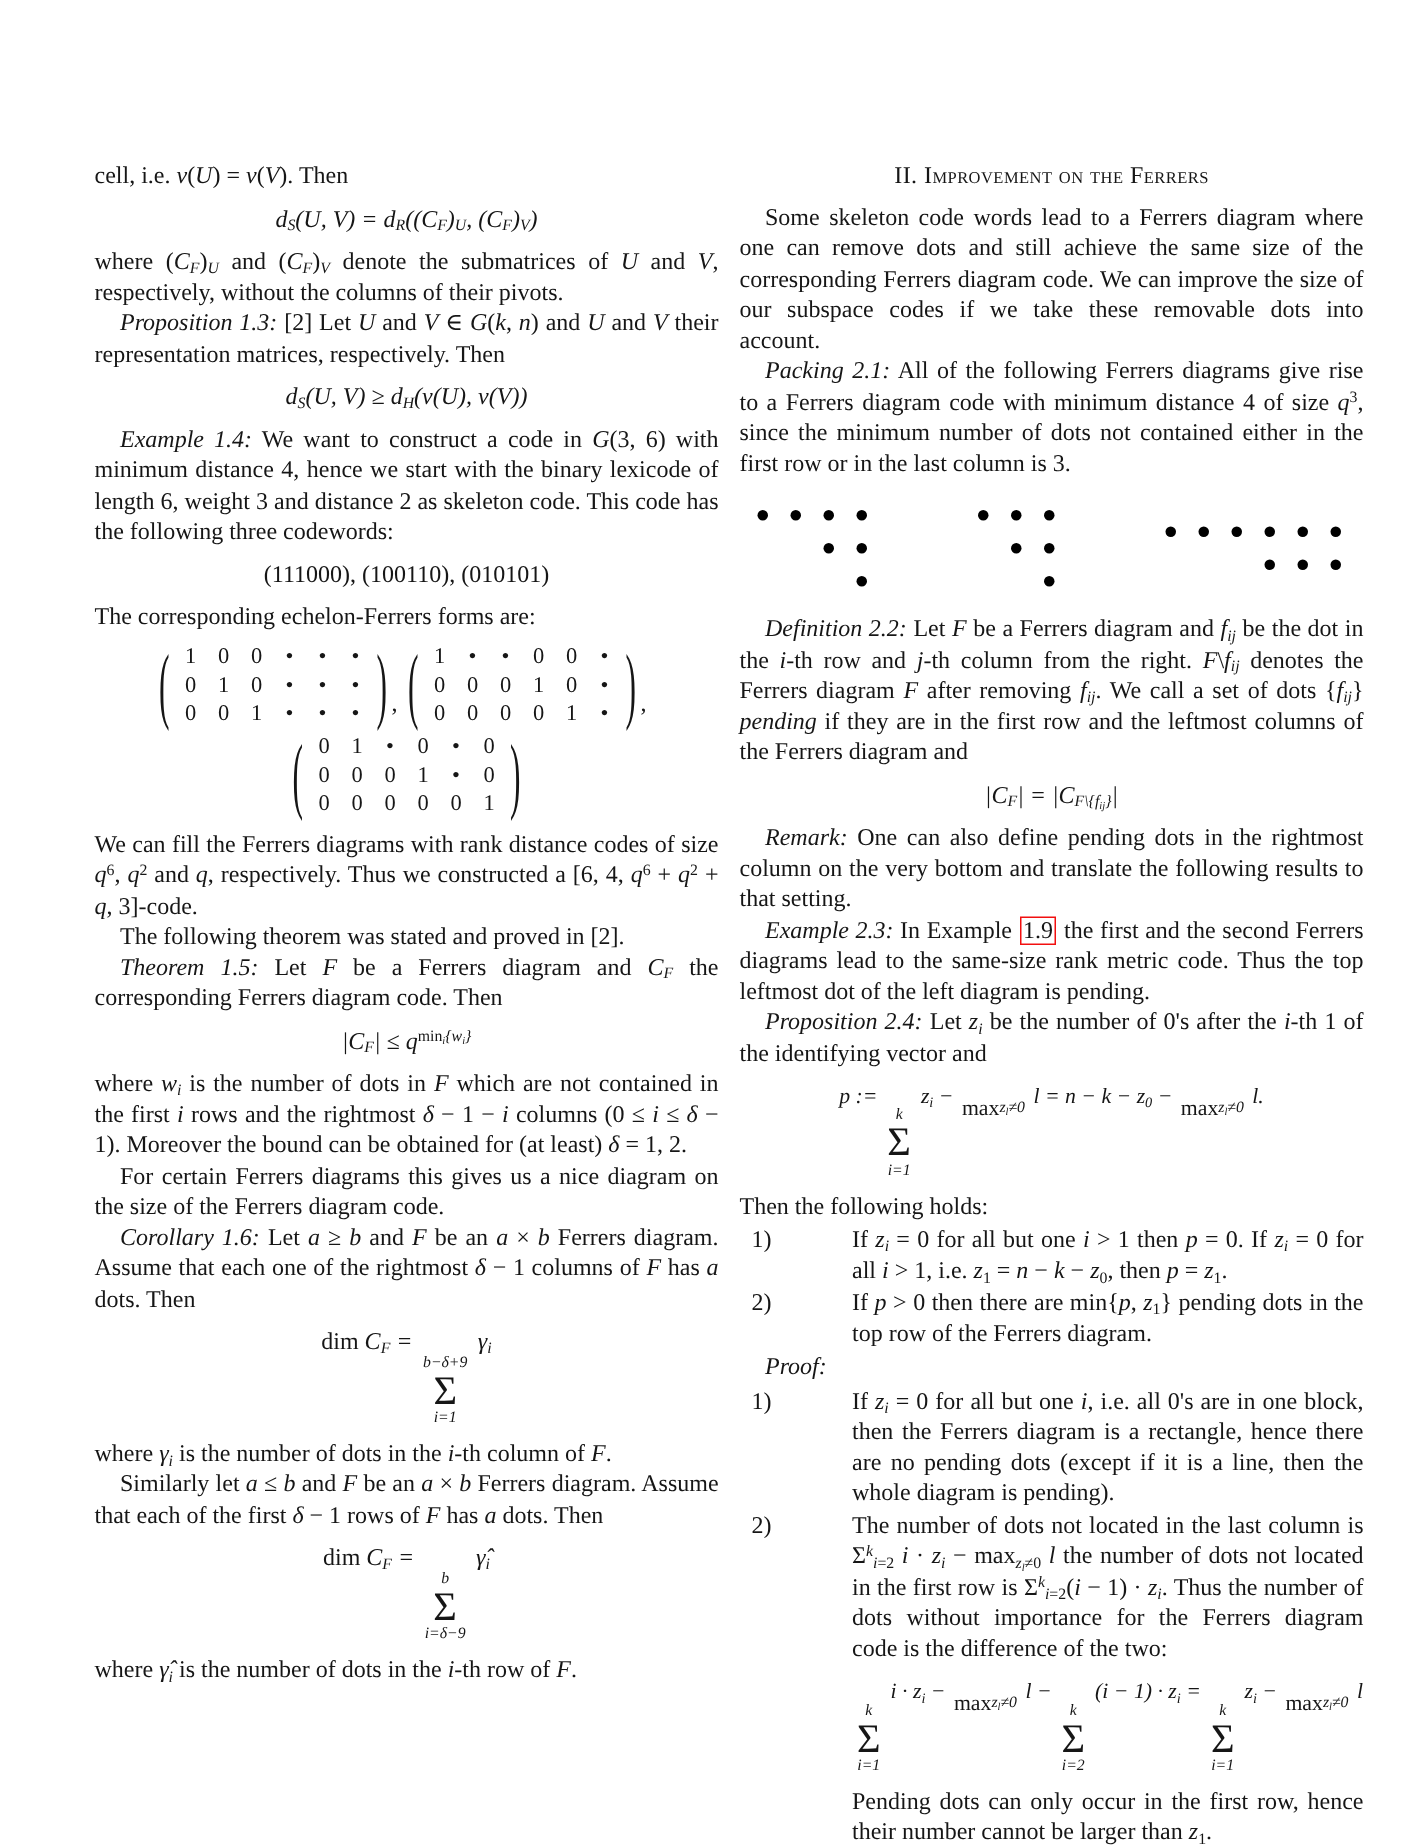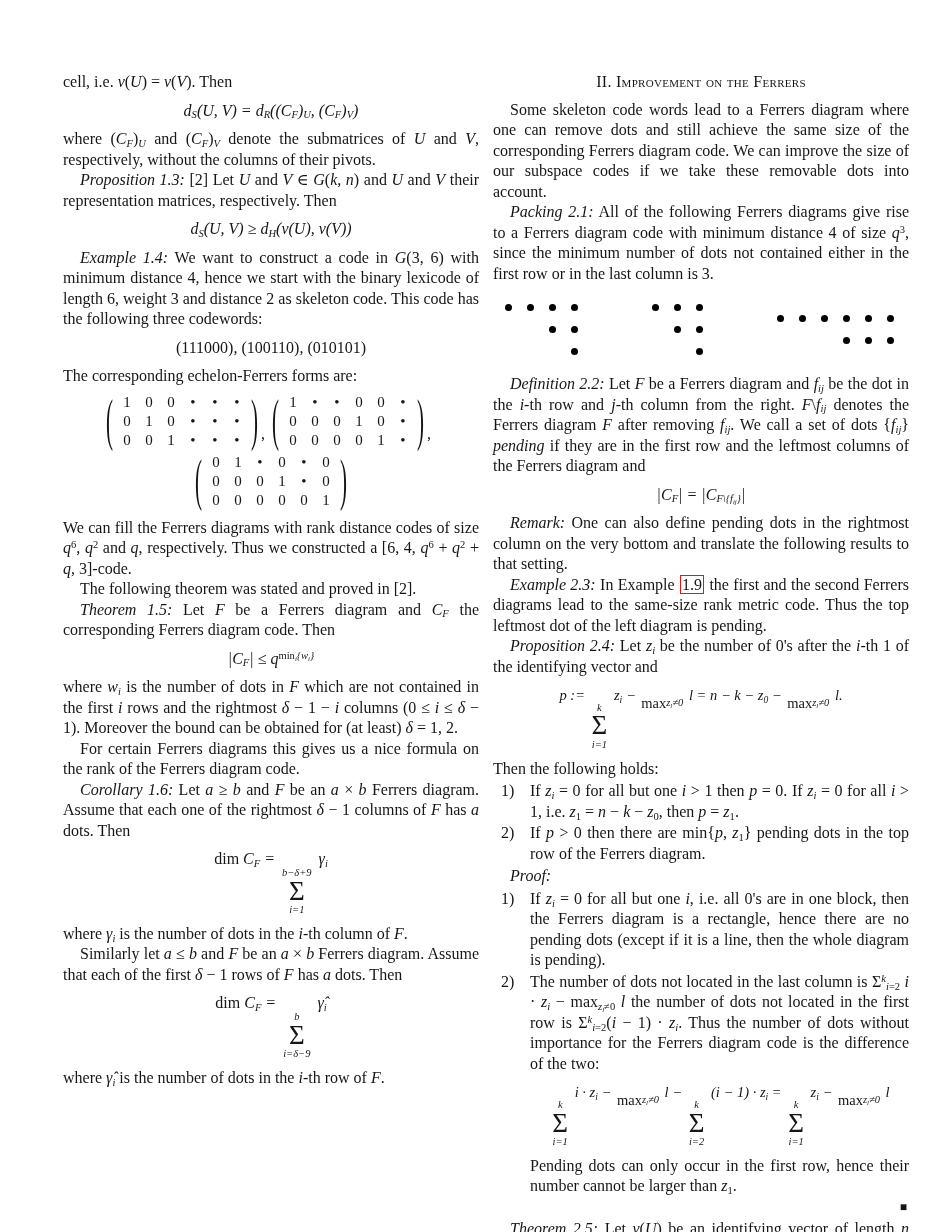--- a/index.html
+++ b/index.html
@@ -2,21 +2,21 @@
 <html><head>
 <meta charset="utf-8">
 <style>
   html,body{margin:0;padding:0;background:#ffffff;}
   body{
     width:952px;height:1232px;
     font-family:"Liberation Serif","DejaVu Serif",serif;
     font-size:16px;line-height:20.5px;color:#161616;
     -webkit-font-smoothing:antialiased;
   }
-  .page{box-sizing:border-box;width:952px;height:1232px;padding:72px 44px 0 63px;overflow:hidden;}
+  .page{box-sizing:border-box;width:952px;height:1232px;padding:108px 44px 0 63px;overflow:hidden;}
   .cols{display:flex;gap:14px;}
   .col{width:416px;flex:none;}
   .para{margin:0;text-align:justify;}
   .para.ind{text-indent:17px;}
   .sec-heading{text-align:center;font-variant:small-caps;letter-spacing:.3px;margin:0 0 7px 0;}
   .eq{text-align:center;font-style:italic;margin:8px 0;white-space:nowrap;}
   .eq.up{font-style:normal;}
   .eq.small{font-size:14.5px;}
   sup{font-size:66%;line-height:0;vertical-align:baseline;position:relative;top:-0.45em;}
   sub{font-size:66%;line-height:0;vertical-align:baseline;position:relative;top:0.28em;}
@@ -34,21 +34,21 @@
   .mbody{display:grid;grid-auto-rows:19px;align-items:center;justify-items:center;font-size:15px;margin:0 2px;}
   .mcell{display:block;}
   .mcomma{align-self:center;margin:26px 6px 0 2px;}
   .fdwrap{display:flex;justify-content:space-between;align-items:center;margin:12px 8px 12px 4px;}
   .fd{display:grid;grid-auto-rows:22px;}
   .fcell{width:22px;height:22px;display:flex;}
   .fdot{width:7px;height:7px;border-radius:50%;background:#000;margin:auto;}
   .list{margin:2px 0;}
   .li{display:flex;margin:1px 0 1px 8px;}
   .num{flex:none;width:22px;margin-right:7px;}
-  .libody{flex:1;min-width:0;}
+  .libody{flex:1;min-width:0;margin-left:38px;}
   .libody .para{text-align:justify;}
   .qed{text-align:right;padding-right:2px;margin:3px 0 5px;font-size:12px;line-height:14px;}
 </style>
 </head>
 <body>
 
 <div class="page">
   <div class="cols">
     <section class="col">
         <p class="para">cell, i.e. <i>v</i>(<i>U</i>) = <i>v</i>(<i>V</i>). Then</p>
@@ -137,21 +137,21 @@
               </span>
               <span class="mparen">)</span>
             </span>
           </div>
         </div>
         <p class="para">We can fill the Ferrers diagrams with rank distance codes of size <i>q</i><sup>6</sup>, <i>q</i><sup>2</sup> and <i>q</i>, respectively. Thus we constructed a [6, 4, <i>q</i><sup>6</sup> + <i>q</i><sup>2</sup> + <i>q</i>, 3]-code.</p>
         <p class="para ind">The following theorem was stated and proved in [2].</p>
         <p class="para ind"><i>Theorem 1.5:</i> Let <i>F</i> be a Ferrers diagram and <i>C</i><sub><i>F</i></sub> the corresponding Ferrers diagram code. Then</p>
         <div class="eq">|C<sub>F</sub>| ≤ q<sup><span class="rm">min</span><sub>i</sub>{w<sub>i</sub>}</sup></div>
         <p class="para">where <i>w</i><sub><i>i</i></sub> is the number of dots in <i>F</i> which are not contained in the first <i>i</i> rows and the rightmost <i>δ</i> − 1 − <i>i</i> columns (0 ≤ <i>i</i> ≤ <i>δ</i> − 1). Moreover the bound can be obtained for (at least) <i>δ</i> = 1, 2.</p>
-        <p class="para ind">For certain Ferrers diagrams this gives us a nice formula on the rank of the Ferrers diagram code.</p>
+        <p class="para ind">For certain Ferrers diagrams this gives us a nice diagram on the size of the Ferrers diagram code.</p>
         <p class="para ind"><i>Corollary 1.6:</i> Let <i>a</i> ≥ <i>b</i> and <i>F</i> be an <i>a</i> × <i>b</i> Ferrers diagram. Assume that each one of the rightmost <i>δ</i> − 1 columns of <i>F</i> has <i>a</i> dots. Then</p>
         <div class="eq"><span class="rm">dim</span> C<sub>F</sub> = <span class="bigop">
             <div class="lim">b−δ+9</div>
             <div class="sym">Σ</div>
             <div class="lim">i=1</div>
           </span> γ<sub>i</sub></div>
         <p class="para">where <i>γ</i><sub><i>i</i></sub> is the number of dots in the <i>i</i>-th column of <i>F</i>.</p>
         <p class="para ind">Similarly let <i>a</i> ≤ <i>b</i> and <i>F</i> be an <i>a</i> × <i>b</i> Ferrers diagram. Assume that each of the first <i>δ</i> − 1 rows of <i>F</i> has <i>a</i> dots. Then</p>
         <div class="eq"><span class="rm">dim</span> C<sub>F</sub> = <span class="bigop">
             <div class="lim">b</div>

